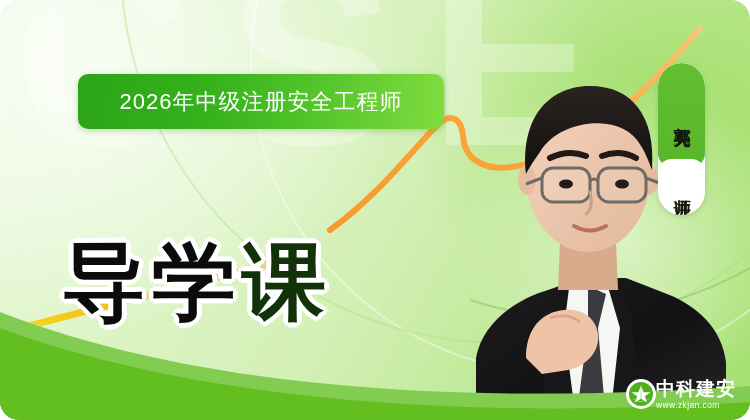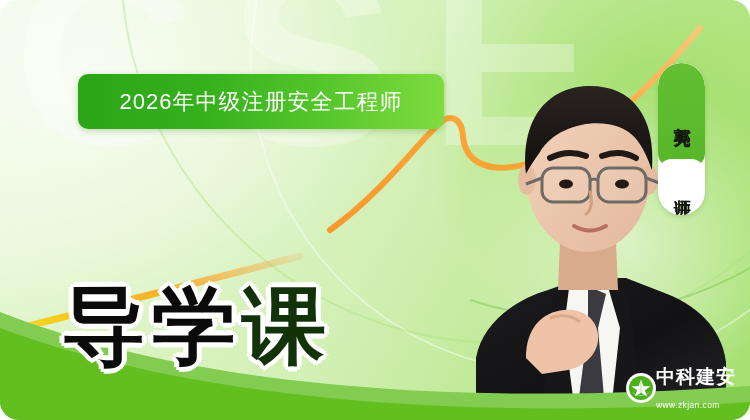--- a/index.html
+++ b/index.html
@@ -113,21 +113,20 @@
     font-size:84px;
     font-weight:900;
     line-height:0.95;
     color:#0b0b0b;
     letter-spacing:6px;
     white-space:nowrap;
     text-shadow:
       3px 0 0 #fff, -3px 0 0 #fff, 0 3px 0 #fff, 0 -3px 0 #fff,
       3px 3px 0 #fff, -3px 3px 0 #fff, 3px -3px 0 #fff, -3px -3px 0 #fff,
       5px 0 0 #fff, -5px 0 0 #fff, 0 5px 0 #fff, 0 -5px 0 #fff;
-    margin-top: 44px;
   }
   .headline2 .tint { color:#12330a; }
 
   
   .presenter { position:absolute; left:430px; top:28px; width:300px; height:392px; }
 
   
   .badge {
     position:absolute;
     left:658px; top:63px;
@@ -186,21 +185,21 @@
     font-size:19px;
     font-weight:700;
     letter-spacing:1px;
     line-height:1.05;
   }
   .brand-url {
     color:#ffffff;
     font-size:8.5px;
     letter-spacing:0.4px;
     line-height:1.2;
-    margin-top:13px;
+    margin-top:1px;
   }
 </style>
 </head>
 <body>
 
 <div id="poster">
 
   <div class="bg-layer bg-soft-left"></div>
   <div class="bg-layer bg-glow-right"></div>
   <div class="bg-layer bg-glow-bottomright"></div>

